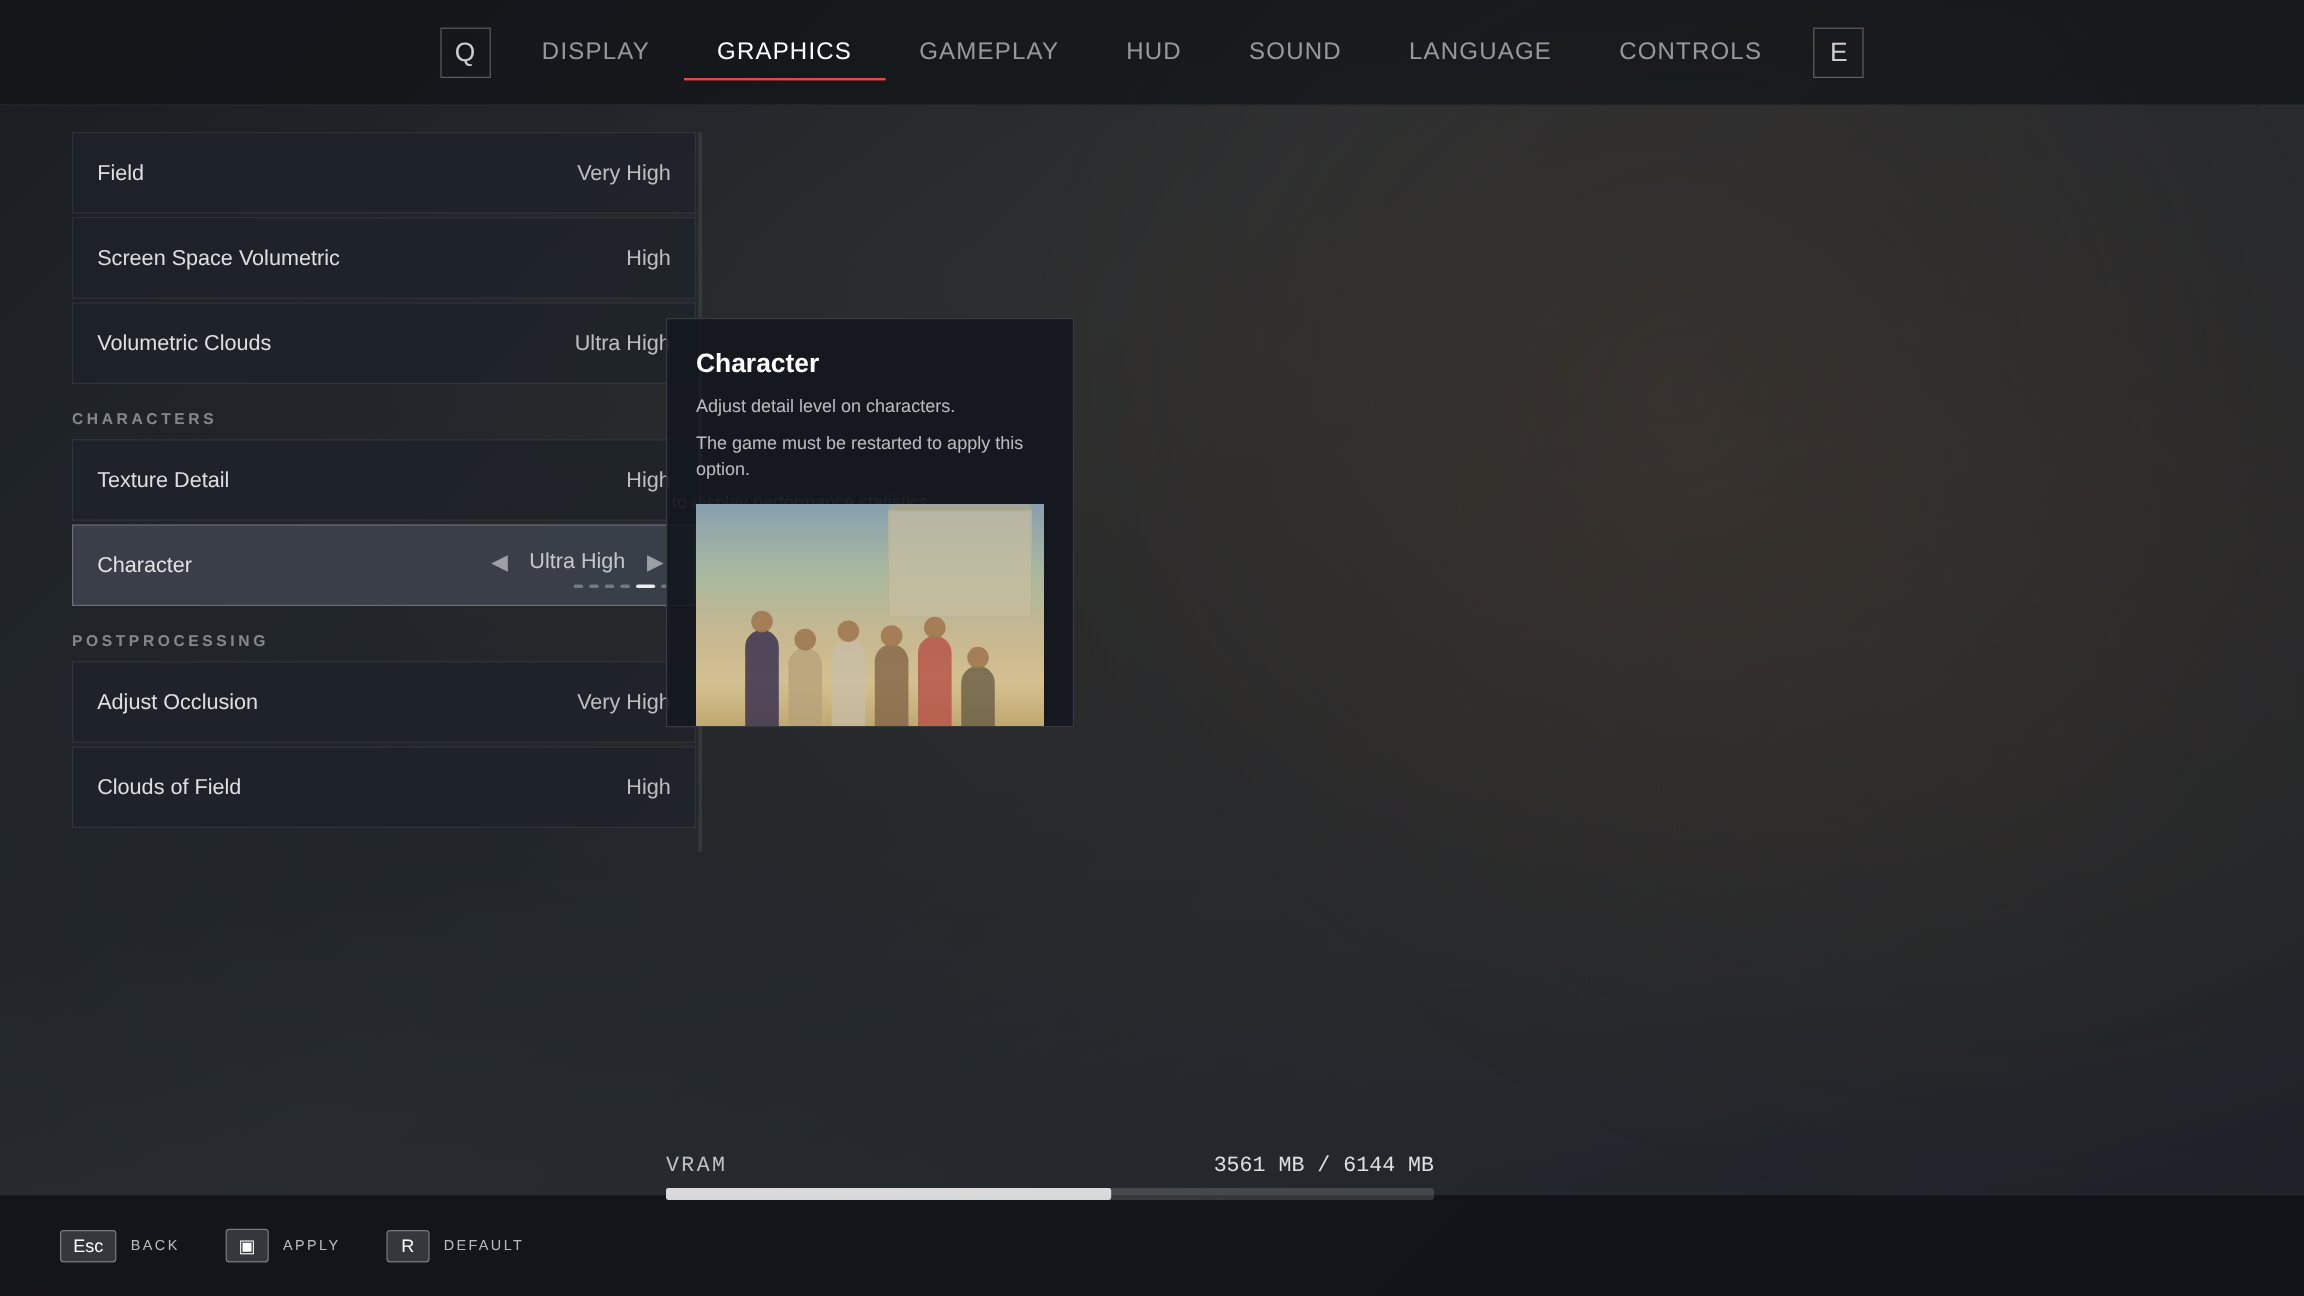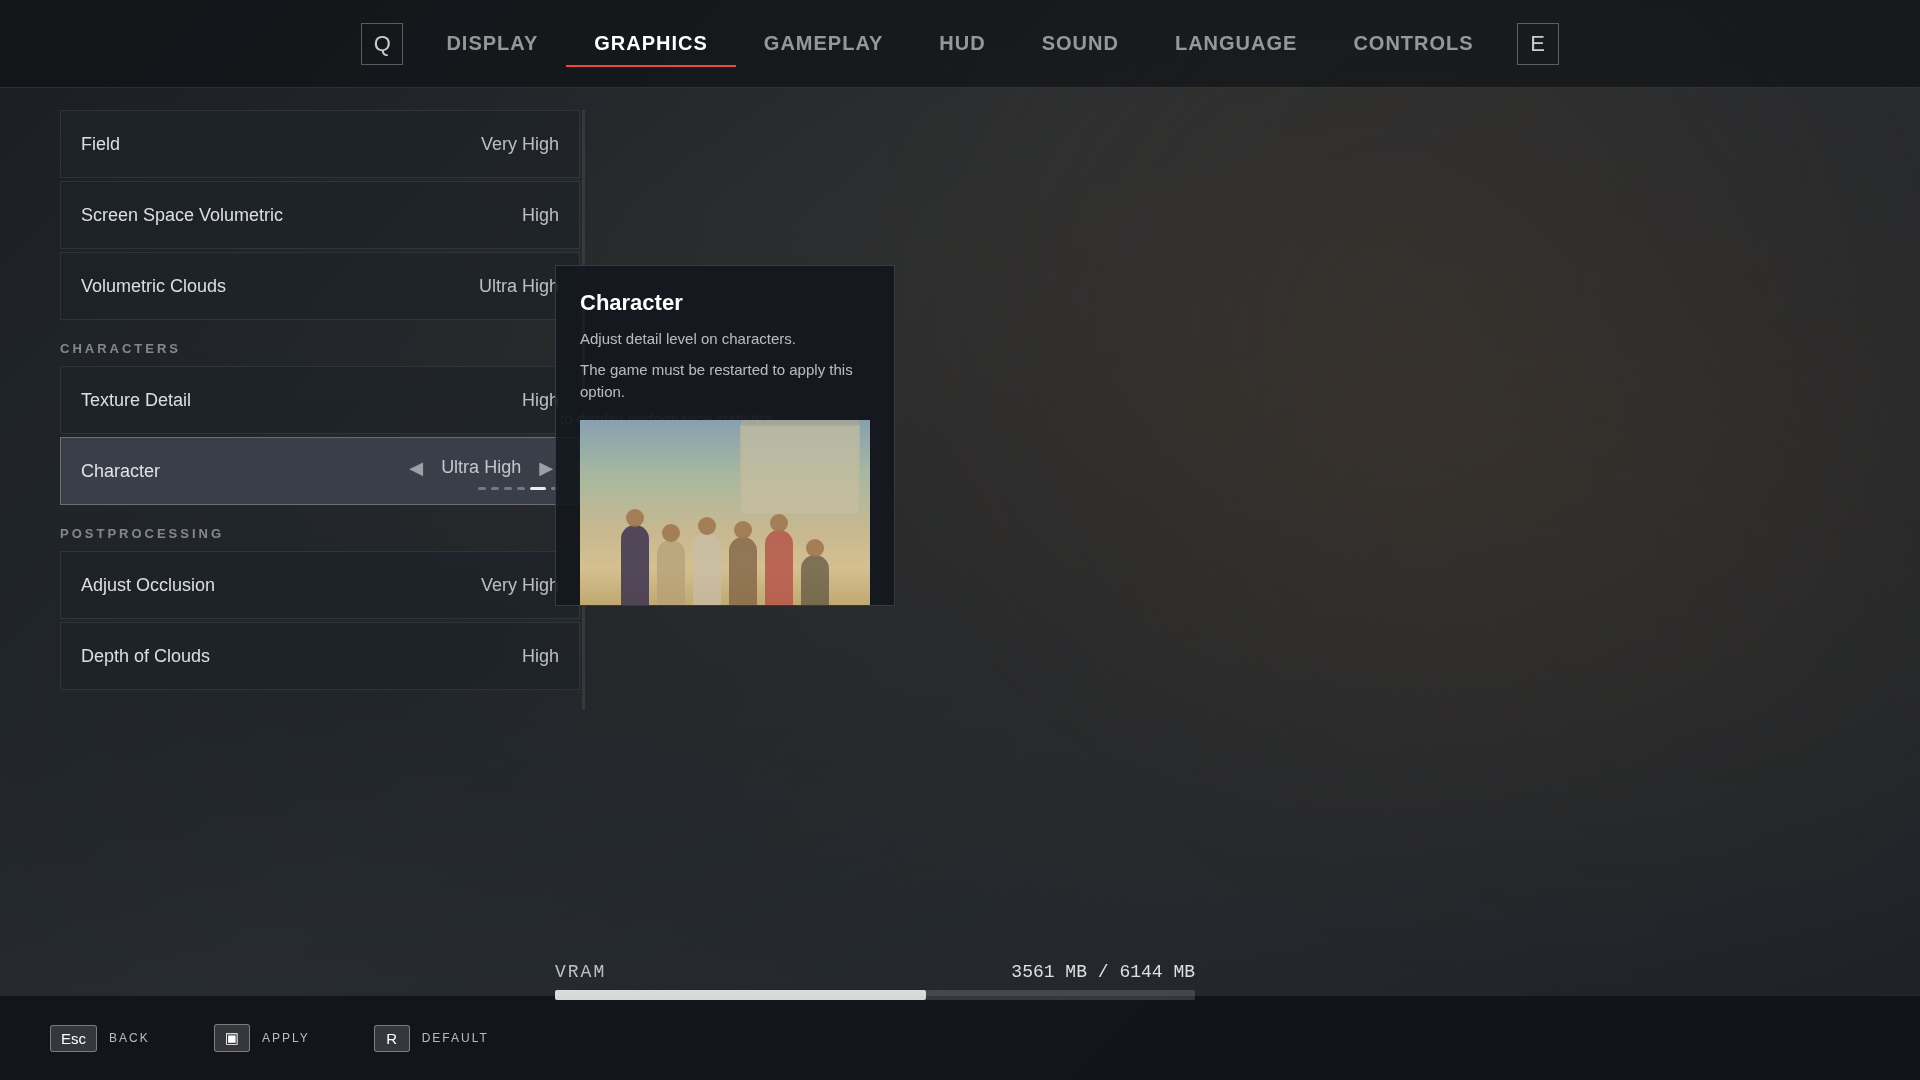--- a/index.html
+++ b/index.html
@@ -71,21 +71,21 @@
     }
 
     .nav-item {
       padding: 12px 28px;
       font-size: 20px;
       color: rgba(255,255,255,0.55);
       cursor: pointer;
       letter-spacing: 1px;
       transition: color 0.2s;
       text-transform: uppercase;
-      font-weight: 700;
+      font-weight: 400;
     }
 
     .nav-item.active {
       color: #fff;
       border-bottom: 2px solid #ef4444;
       padding-bottom: 10px;
     }
 
     
     .settings-panel {
@@ -334,21 +334,21 @@
     .bottom-controls {
       position: absolute;
       bottom: 0;
       left: 0;
       right: 0;
       height: 85px;
       background: rgba(15,18,22,0.85);
       display: flex;
       align-items: center;
       padding: 0 50px;
-      gap: 64px;
+      gap: 38px;
       border-top: 1px solid rgba(255,255,255,0.08);
     }
 
     .control-item {
       display: flex;
       align-items: center;
       gap: 12px;
       cursor: pointer;
     }
 
@@ -449,21 +449,21 @@
       </div>
     </div>
 
     <div class="section-label">POSTPROCESSING</div>
 
     <div class="setting-row">
       <span class="setting-name">Adjust Occlusion</span>
       <span class="setting-value">Very High</span>
     </div>
     <div class="setting-row">
-      <span class="setting-name">Depth of Clouds</span>
+      <span class="setting-name">Clouds of Field</span>
       <span class="setting-value">High</span>
     </div>
 
   </div>
 
   <div class="scroll-indicator">
     <div class="scroll-thumb"></div>
   </div>
 
   <div class="info-panel">

